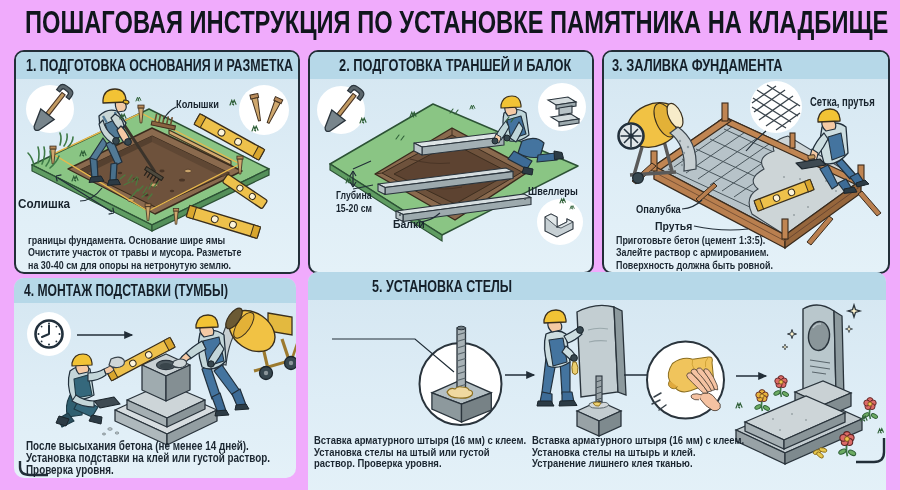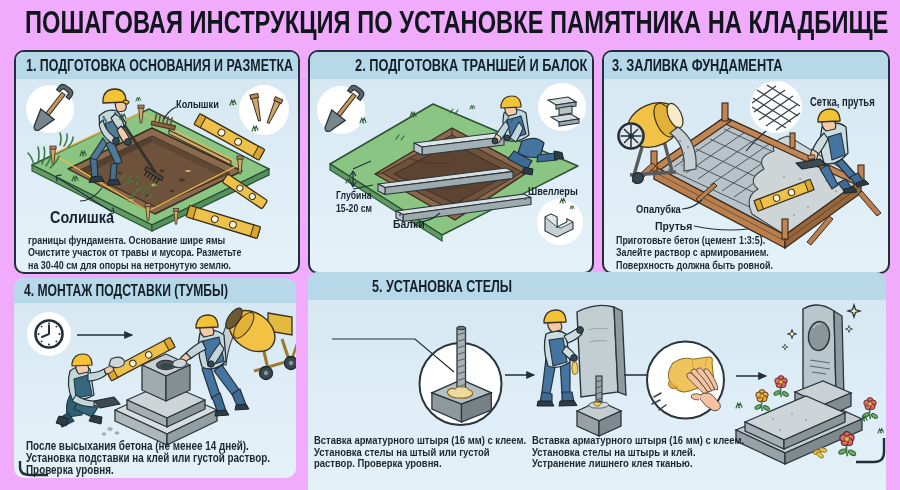--- a/index.html
+++ b/index.html
@@ -33,21 +33,21 @@
 
   #panel1 .panel-header,#panel2 .panel-header,#panel3 .panel-header{
       height:27px;line-height:27px;font-size:16px;}
   #panel4 .panel-header{height:25px;line-height:26px;font-size:16px;}
   #panel5 .panel-header{height:28px;line-height:29px;font-size:16px;}
   #panel1 .panel-body,#panel2 .panel-body,#panel3 .panel-body{top:27px;}
   #panel4 .panel-body{top:25px;}
   #panel5 .panel-body{top:28px;}
 
   #panel1 .panel-header{padding-left:10px;}
-  #panel2 .panel-header{text-align:center;padding-left:16px;}
+  #panel2 .panel-header{text-align:center;}
   #panel3 .panel-header{padding-left:8px;}
   #panel4 .panel-header{padding-left:10px;}
   #panel5 .panel-header{padding-left:64px;}
 
   .caption{font-size:10.5px;line-height:12.4px;}
   #panel4 .caption{font-size:12.5px;line-height:12px;}
   #panel5 .caption{font-size:11px;line-height:11.6px;}
 </style>
 </head>
 <body>
@@ -237,21 +237,21 @@
         <g>
           <line x1="42" y1="99" x2="96" y2="133" stroke="#222e38" stroke-width="1.2"></line>
           <path d="M40,97 l5.4,-1.2 M40,97 l1.2,5.4" stroke="#222e38" stroke-width="1.2" fill="none"></path>
           <path d="M98,134 l-5.4,1.2 M98,134 l-1.2,-5.4" stroke="#222e38" stroke-width="1.2" fill="none"></path>
         </g>
 
         <path d="M160,28 Q152,32 148,40" fill="none" stroke="#222e38" stroke-width="1.2"></path>
         <path d="M64,122 Q76,122 86,109" fill="none" stroke="#222e38" stroke-width="1.2"></path>
       </svg>
       <div class="lbl" style="left:160px;top:19px;font-size:11px;"><span class="fit" style="--sx:0.84">Колышки</span></div>
-      <div class="lbl" style="left:34px;top:117px;font-size:16px;margin-top:13px;"><span class="fit" style="--sx:0.9">Солишка</span></div>
+      <div class="lbl" style="left:2px;top:117px;font-size:13px;"><span class="fit" style="--sx:0.9">Солишка</span></div>
       <div class="caption" style="left:12px;top:155px;">
         <div><span class="fit" style="--sx:0.85">границы фундамента. Основание шире ямы</span></div>
         <div><span class="fit" style="--sx:0.85">Очистите участок от травы и мусора. Разметьте</span></div>
         <div><span class="fit" style="--sx:0.85">на 30-40 см для опоры на нетронутую землю.</span></div>
       </div>
     </div>
   </div>
 
   <div class="panel bordered" id="panel2">
     <div class="panel-header">

